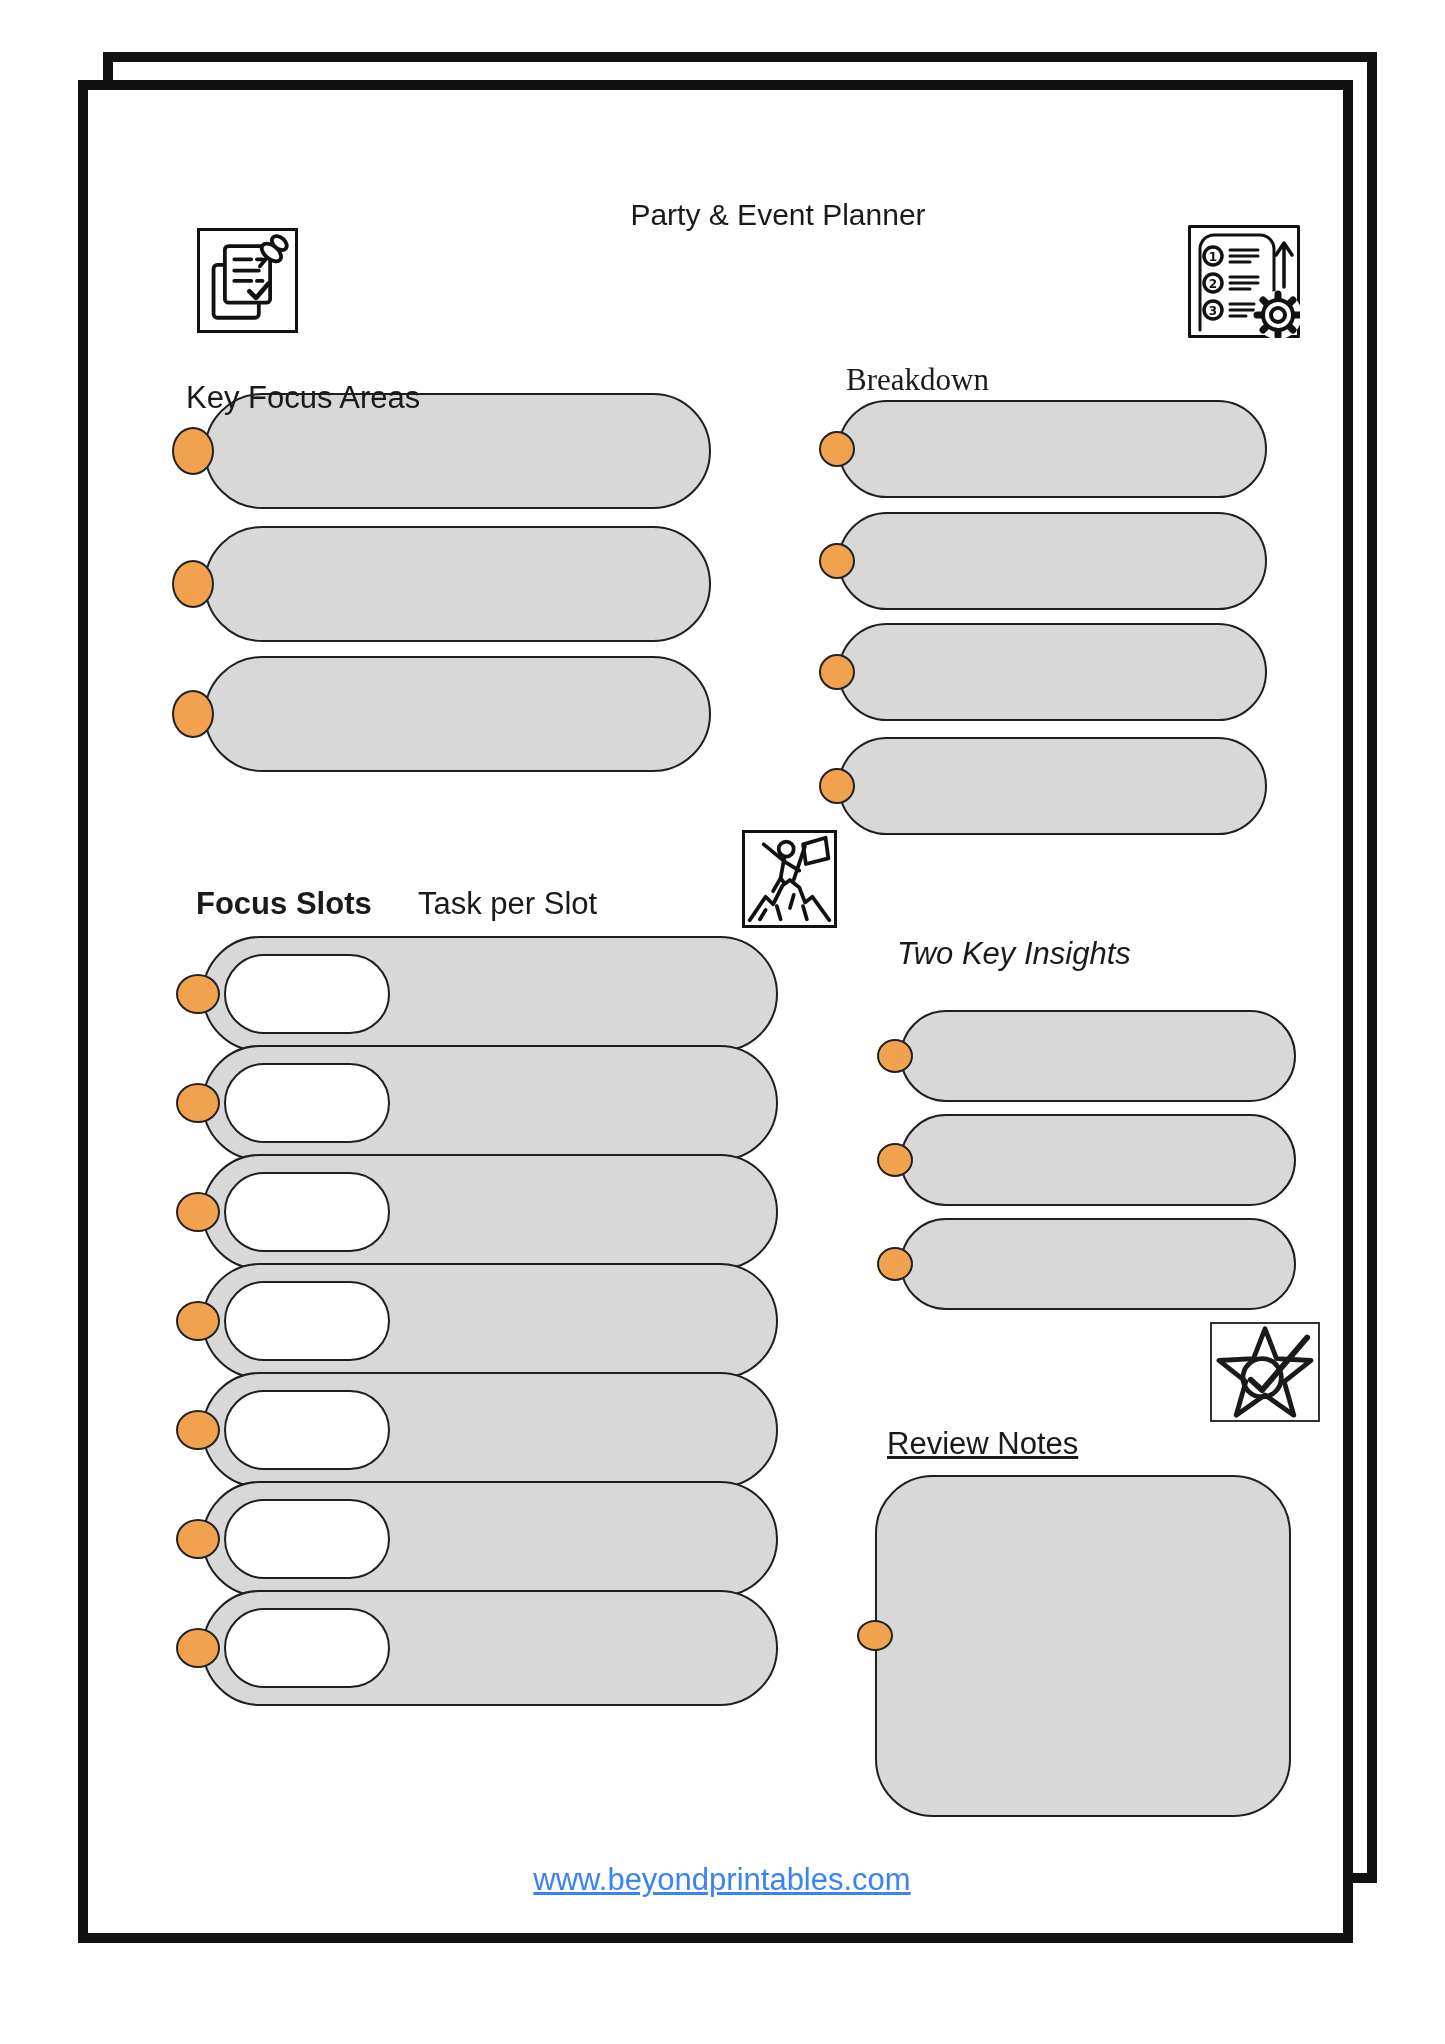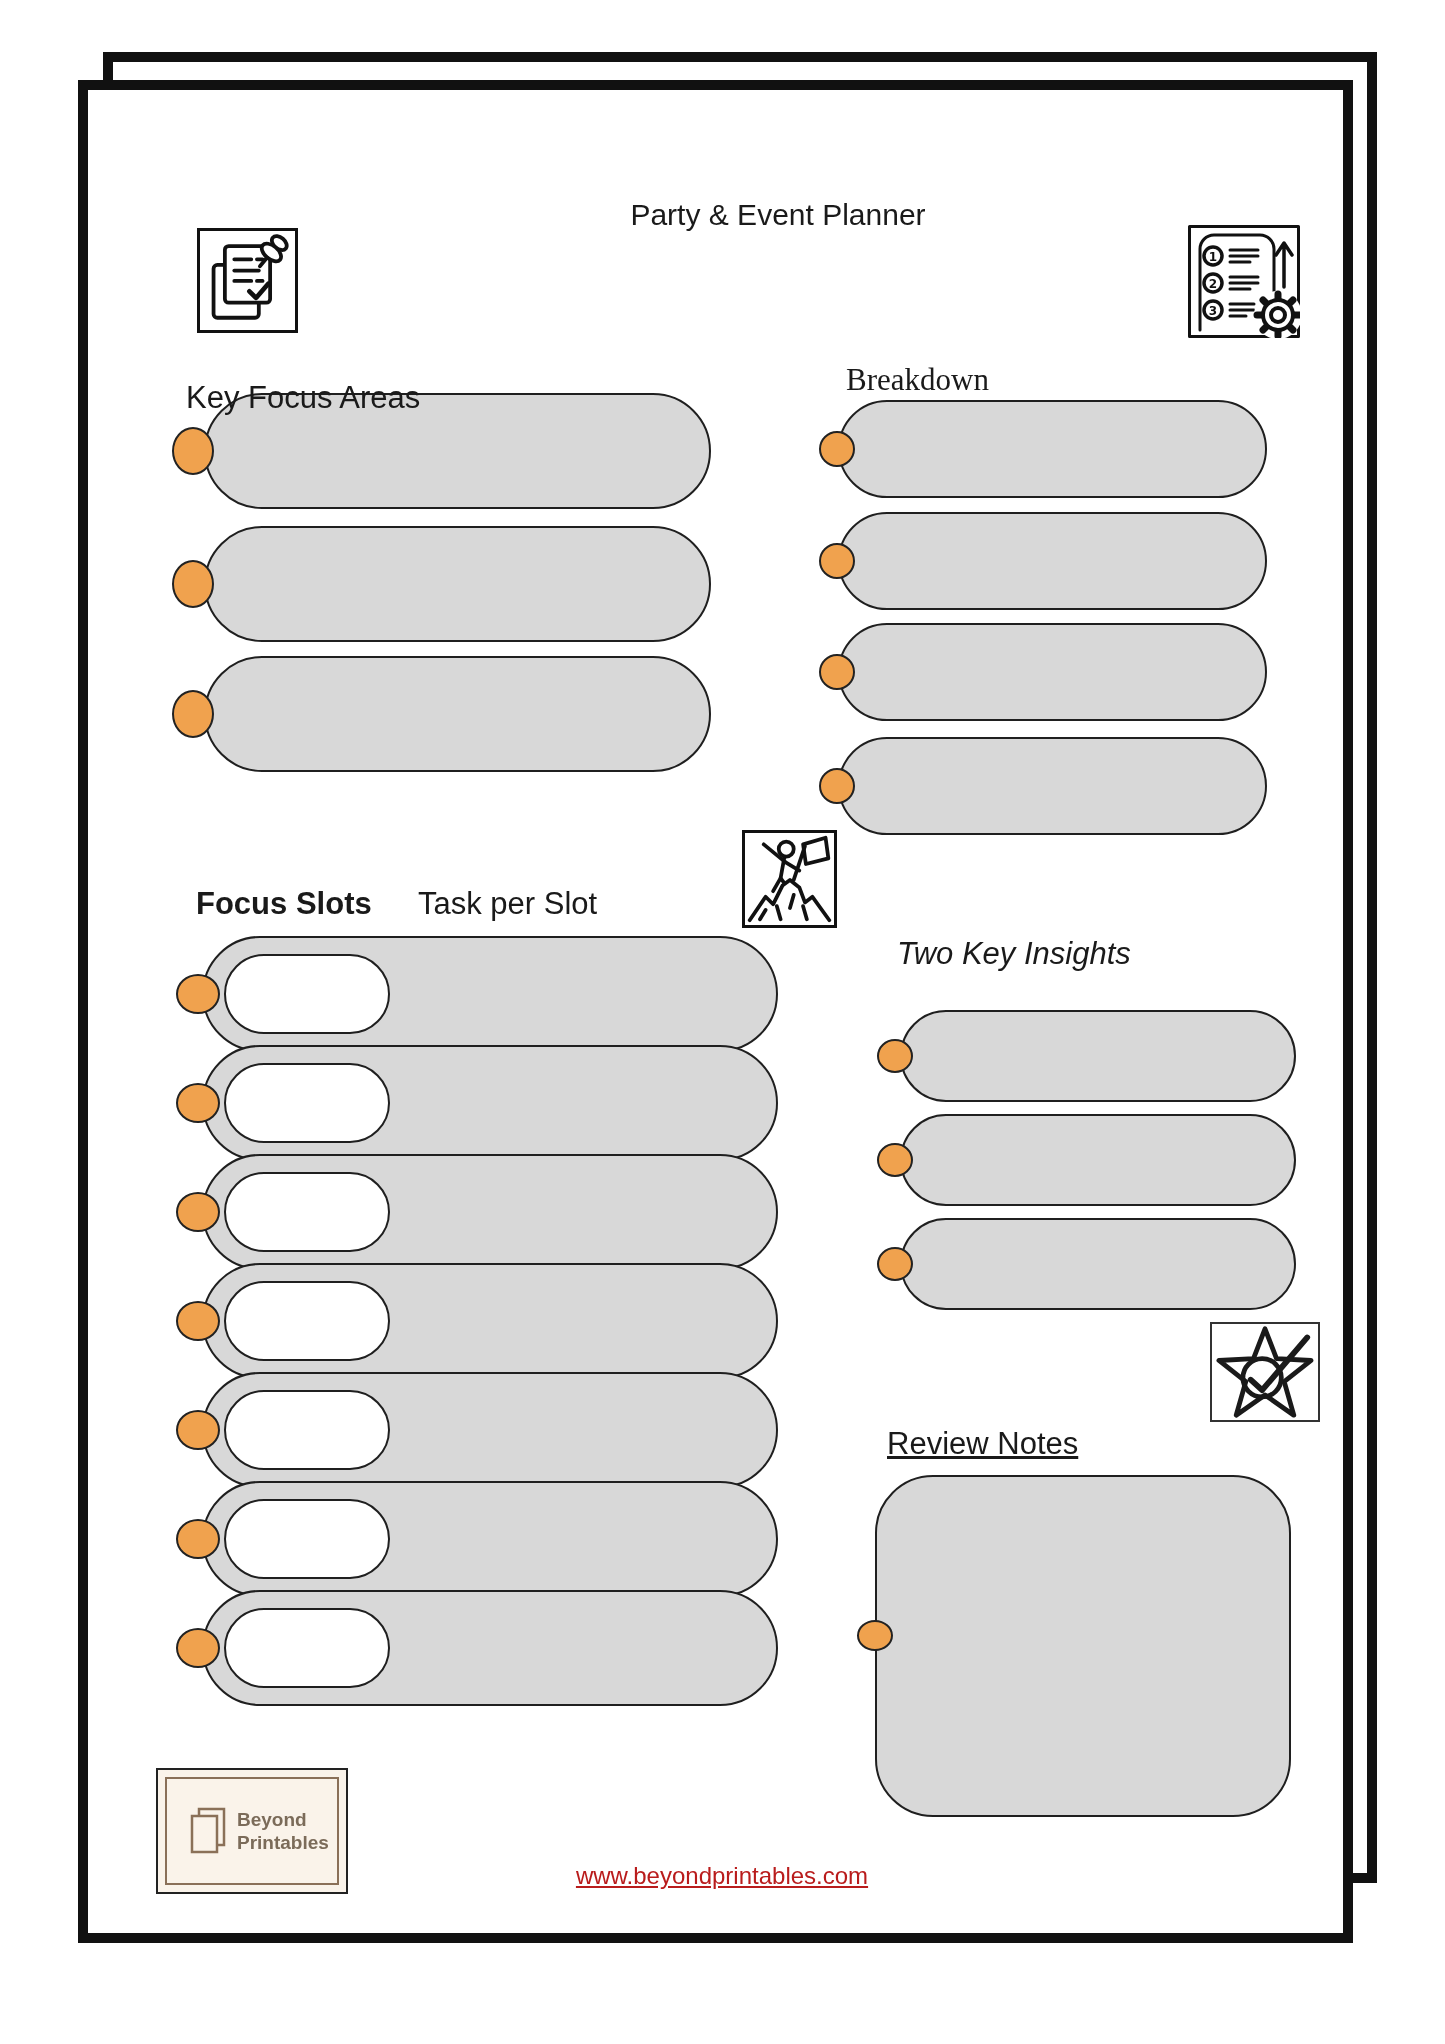--- a/index.html
+++ b/index.html
@@ -40,21 +40,21 @@
   }
   .logo-inner{
     position:absolute;left:7px;top:7px;right:7px;bottom:7px;
     border:2px solid #8a7058;display:flex;align-items:center;gap:10px;
     padding-left:22px;box-sizing:border-box;
   }
   .logo-text{
     font-size:19px;font-weight:600;color:#7b6b59;line-height:23px;
   }
   .footer-url{
-    font-size:24px;text-decoration:underline;color:#b91c1c;
+    font-size:31px;text-decoration:underline;color:#3b82f6;
     transform:translateX(-50%);white-space:nowrap;cursor:pointer;text-align:center;
   }
   svg{display:block;}
 </style>
 </head>
 <body>
 
 <div class="abs page-shadow"></div>
 <div class="abs page-main"></div>
 
@@ -185,28 +185,16 @@
       <path d="M55 5 L67 36 L103 38 L75 60 L85 95 L55 74 L25 95 L35 60 L7 38 L43 36 Z"></path>
       <circle cx="52" cy="56" r="20"></circle>
       <path d="M40 58 L52 69 L99 14" stroke-width="6"></path>
     </svg>
   </div>
 
   <h2 class="abs heading" style="left:887px;top:1426px;z-index:4;text-decoration:underline;">Review Notes</h2>
   <div class="abs roundbox" style="left:875px;top:1475px;width:412px;height:338px;"></div>
   <div class="abs bullet" style="left:857px;top:1620px;width:32px;height:27px;"></div>
 
-  <div class="abs logo-box">
-    <div class="logo-inner">
-      <svg width="38" height="50" viewBox="0 0 38 50">
-        <rect x="10" y="3" width="25" height="36" fill="#faf3ea" stroke="#8a7058" stroke-width="2.5"></rect>
-        <rect x="3" y="10" width="25" height="36" fill="#faf3ea" stroke="#8a7058" stroke-width="2.5"></rect>
-      </svg>
-      <div class="logo-text">
-        <div>Beyond</div>
-        <div>Printables</div>
-      </div>
-    </div>
-  </div>
 
   <div class="abs footer-url" style="left:722px;top:1862px;">www.beyondprintables.com</div>
 
 </div>
 
 </body></html>

